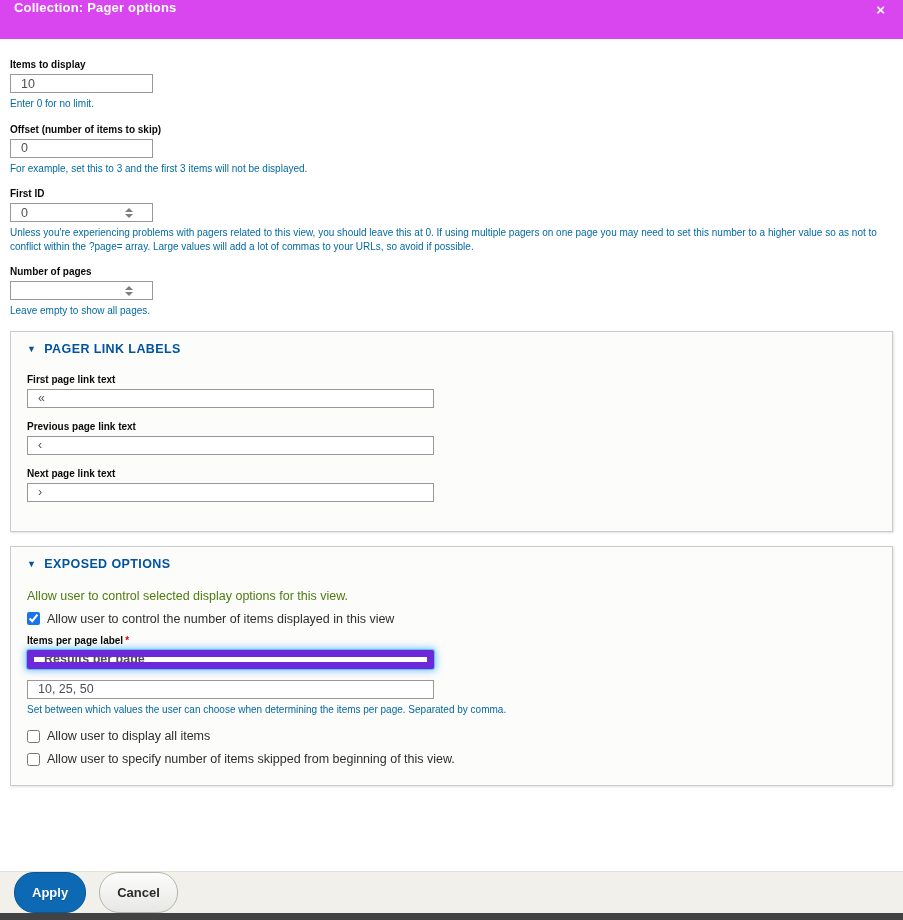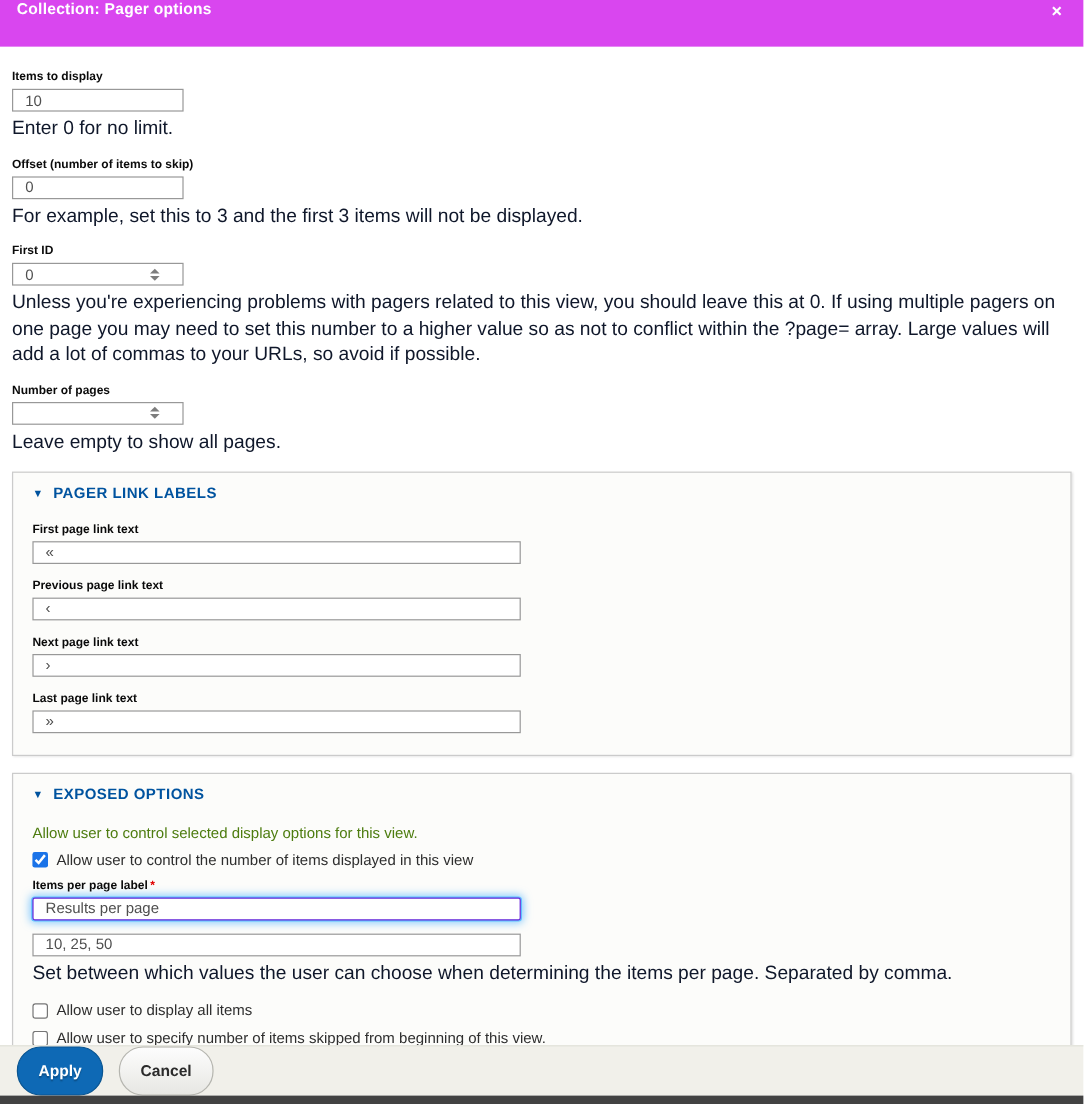--- a/index.html
+++ b/index.html
@@ -32,41 +32,42 @@
   .wide-input { width:407px; }
 
   .input-wrap { position:relative; width:143px; }
   .spinner {
     position:absolute; right:20px; top:50%; transform:translateY(-50%);
     display:flex; flex-direction:column; align-items:center; gap:2px; cursor:pointer;
   }
   .spinner .up    { width:0; height:0; border-left:4px solid transparent; border-right:4px solid transparent; border-bottom:4px solid #7d7d7d; }
   .spinner .down  { width:0; height:0; border-left:4px solid transparent; border-right:4px solid transparent; border-top:4px solid #7d7d7d; }
 
-  .description { font-size:16px; color:#0f172a; line-height:1.35; margin-top:4px; max-width:883px; }
+  .description { font-size:10px; color:#0369a1; line-height:1.35; margin-top:4px; max-width:883px; }
 
   
   .fieldset {
     border:1px solid #cbcbcb; background:#fcfcfa; margin:0 0 14px;
     padding:10px 16px 16px; box-shadow:1px 1px 2px rgba(0,0,0,.12);
   }
   .fieldset-legend {
     color:#00539f; font-weight:bold; font-size:12.5px; letter-spacing:.4px;
     margin-bottom:18px; cursor:pointer; display:flex; align-items:center;
   }
   .collapse-icon { font-size:9px; margin-right:8px; color:#00539f; }
 
   .fieldset-description { font-size:12.5px; color:#4d7c0f; margin-bottom:4px; }
 
   .checkbox-row { display:flex; align-items:center; margin:9px 0; font-size:12.5px; color:#2e2e2e; }
   .checkbox-row input[type=checkbox] { width:13px; height:13px; margin-right:7px; accent-color:#1a73e8; cursor:pointer; }
 
   input.text-input.focused {
-    border:1px solid #6d28d9; border-radius:2px;
+    border:7px solid #6d28d9; border-radius:2px;
     box-shadow:0 0 0 1px #5fc2ff, 0 0 7px 2px rgba(60,170,255,.65);
+    font-weight:bold;
   }
 
   
   .dialog-footer {
     flex:0 0 42px; background:#f1f0ea; border-top:1px solid #e2e1d9;
     display:flex; gap:13px; padding:0 14px;
   }
   .btn { font-family:inherit; font-size:13px; font-weight:bold; border-radius:20px; padding:4px 17px; cursor:pointer; }
   .btn-apply { background:#0e69b5; border:1px solid #0a5591; color:#fff; text-shadow:0 1px 1px rgba(0,0,0,.25); }
   .btn-cancel { background:linear-gradient(#fdfdfd,#e7e7e3); border:1px solid #b5b5af; color:#2b2b2b; }
@@ -135,24 +136,20 @@
       <div class="form-item">
         <label>Previous page link text</label>
         <input class="text-input wide-input" type="text" value="‹" style="">
       </div>
 
       <div class="form-item">
         <label>Next page link text</label>
         <input class="text-input wide-input" type="text" value="›" style="">
       </div>
 
-      <div class="form-item" style="margin-bottom:2px;">
-        <label>Last page link text</label>
-        <input class="text-input wide-input" type="text" value="»" style="">
-      </div>
     </div>
 
     <div class="fieldset">
       <div class="fieldset-legend">
         <span class="collapse-icon">▼</span>
         <span>EXPOSED OPTIONS</span>
       </div>
 
       <div class="fieldset-description">Allow user to control selected display options for this view.</div>
 

